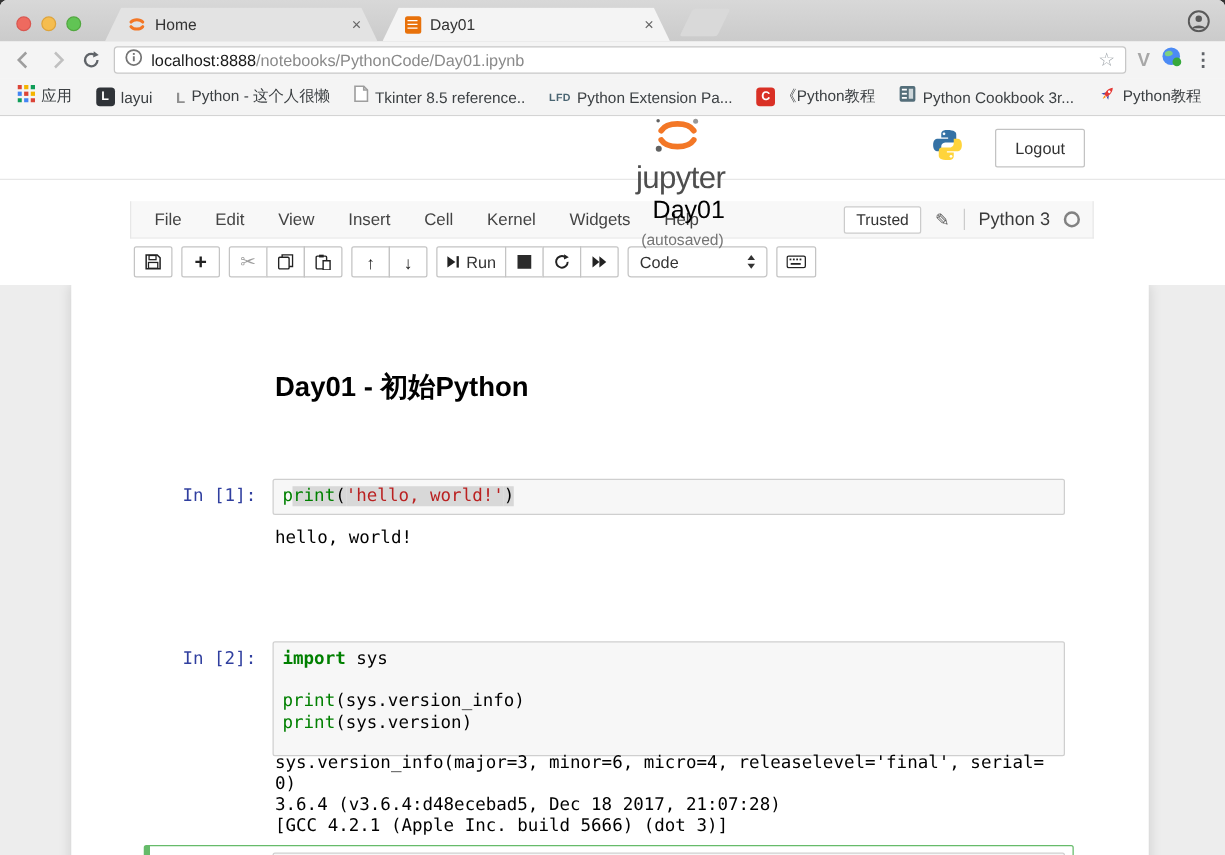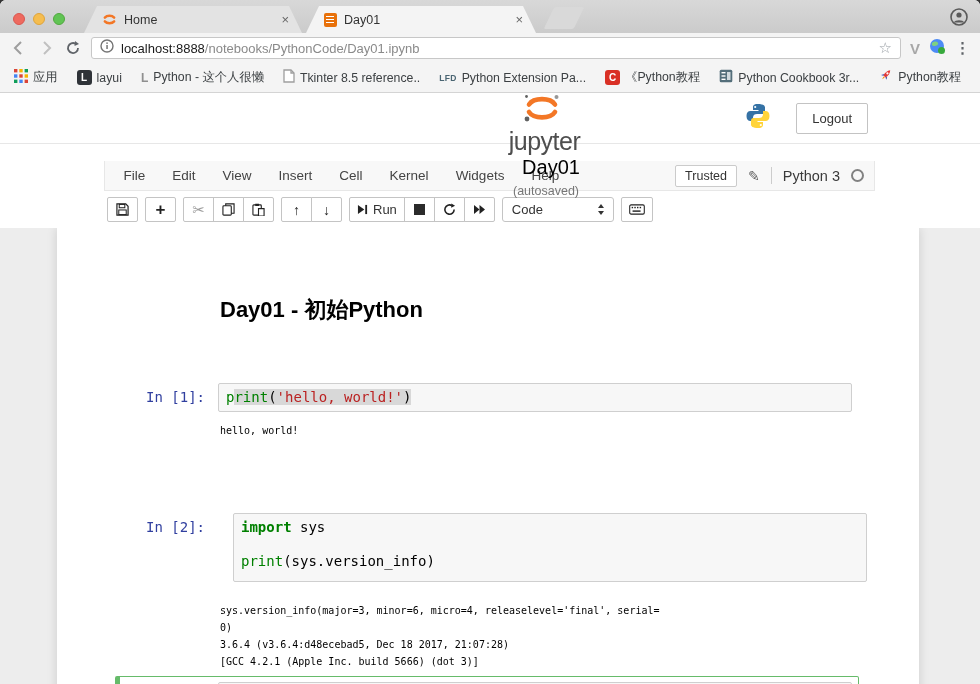--- a/index.html
+++ b/index.html
@@ -114,21 +114,21 @@
   .prompt { font-size:14px; color:#303F9F; width:85px; text-align:right; white-space:pre; }
   .inbox { width:634px; background:#F7F7F7; border:1px solid #CFCFCF; border-radius:2px;
            padding:5px 7px; }
   .cm-line { font-family:"DejaVu Sans Mono","Liberation Mono",monospace; font-size:14px;
              line-height:17px; white-space:pre; color:#000; }
   .tk-kw { color:#008000; }
   .tk-kwb { color:#008000; font-weight:bold; }
   .tk-str { color:#BA2121; }
   .tk-pl { color:#000; }
   .tk-sel { background:#D8D8D8; }
-  .nb-out { font-size:10px; line-height:17px; color:#000; white-space:pre; }
+  .nb-out { font-size:14px; line-height:17px; color:#000; white-space:pre; }
   .editcell { border:1px solid #66BB6A; border-left:5px solid #66BB6A; border-radius:2px; }
   .cursor { position:absolute; width:1px; height:14px; background:#000; }
 </style>
 </head>
 <body>
 
 <div class="window">
 
   <div class="tabstrip">
     <div class="traffic">
@@ -430,24 +430,25 @@
       <div class="abs nb-h2" style="left:163px; top:67px;">Day01 - 初始Python</div>
 
       <div class="abs mono prompt" style="left:63px; top:161px;">In [1]:</div>
       <div class="abs inbox" style="left:161px; top:155px; height:29px;">
           <div class="cm-line"><span class="tk-kw">p</span><span class="tk-kw tk-sel">rint</span><span class="tk-pl tk-sel">(</span><span class="tk-str tk-sel">'hello, world!'</span><span class="tk-pl tk-sel">)</span></div>
         </div>
       <pre class="abs mono nb-out" style="left:163px; top:194px;">hello, world!</pre>
 
 
       <div class="abs mono prompt" style="left:63px; top:291px;">In [2]:</div>
-      <div class="abs inbox" style="left:176px; top:285px; height:69px;">
+      <div class="abs inbox" style="left:161px; top:285px; height:92px;">
           <div class="cm-line"><span class="tk-kwb">import</span><span class="tk-pl"> sys</span></div>
           <div class="cm-line">&nbsp;</div>
           <div class="cm-line"><span class="tk-kw">print</span><span class="tk-pl">(sys.version_info)</span></div>
+          <div class="cm-line"><span class="tk-kw">print</span><span class="tk-pl">(sys.version)</span></div>
         </div>
       <pre class="abs mono nb-out" style="left:163px; top:374px;">sys.version_info(major=3, minor=6, micro=4, releaselevel='final', serial=
 0)
 3.6.4 (v3.6.4:d48ecebad5, Dec 18 2017, 21:07:28)
 [GCC 4.2.1 (Apple Inc. build 5666) (dot 3)]</pre>
 
       <div class="abs editcell" style="left:58px; top:448px; width:744px; height:120px;">
         <div class="abs mono prompt" style="left:0px; top:13px;">In [ ]:</div>
         <div class="abs inbox" style="left:98px; top:5px; height:100px;">
           <span class="cursor" style="left:6px; top:6px;"></span>

